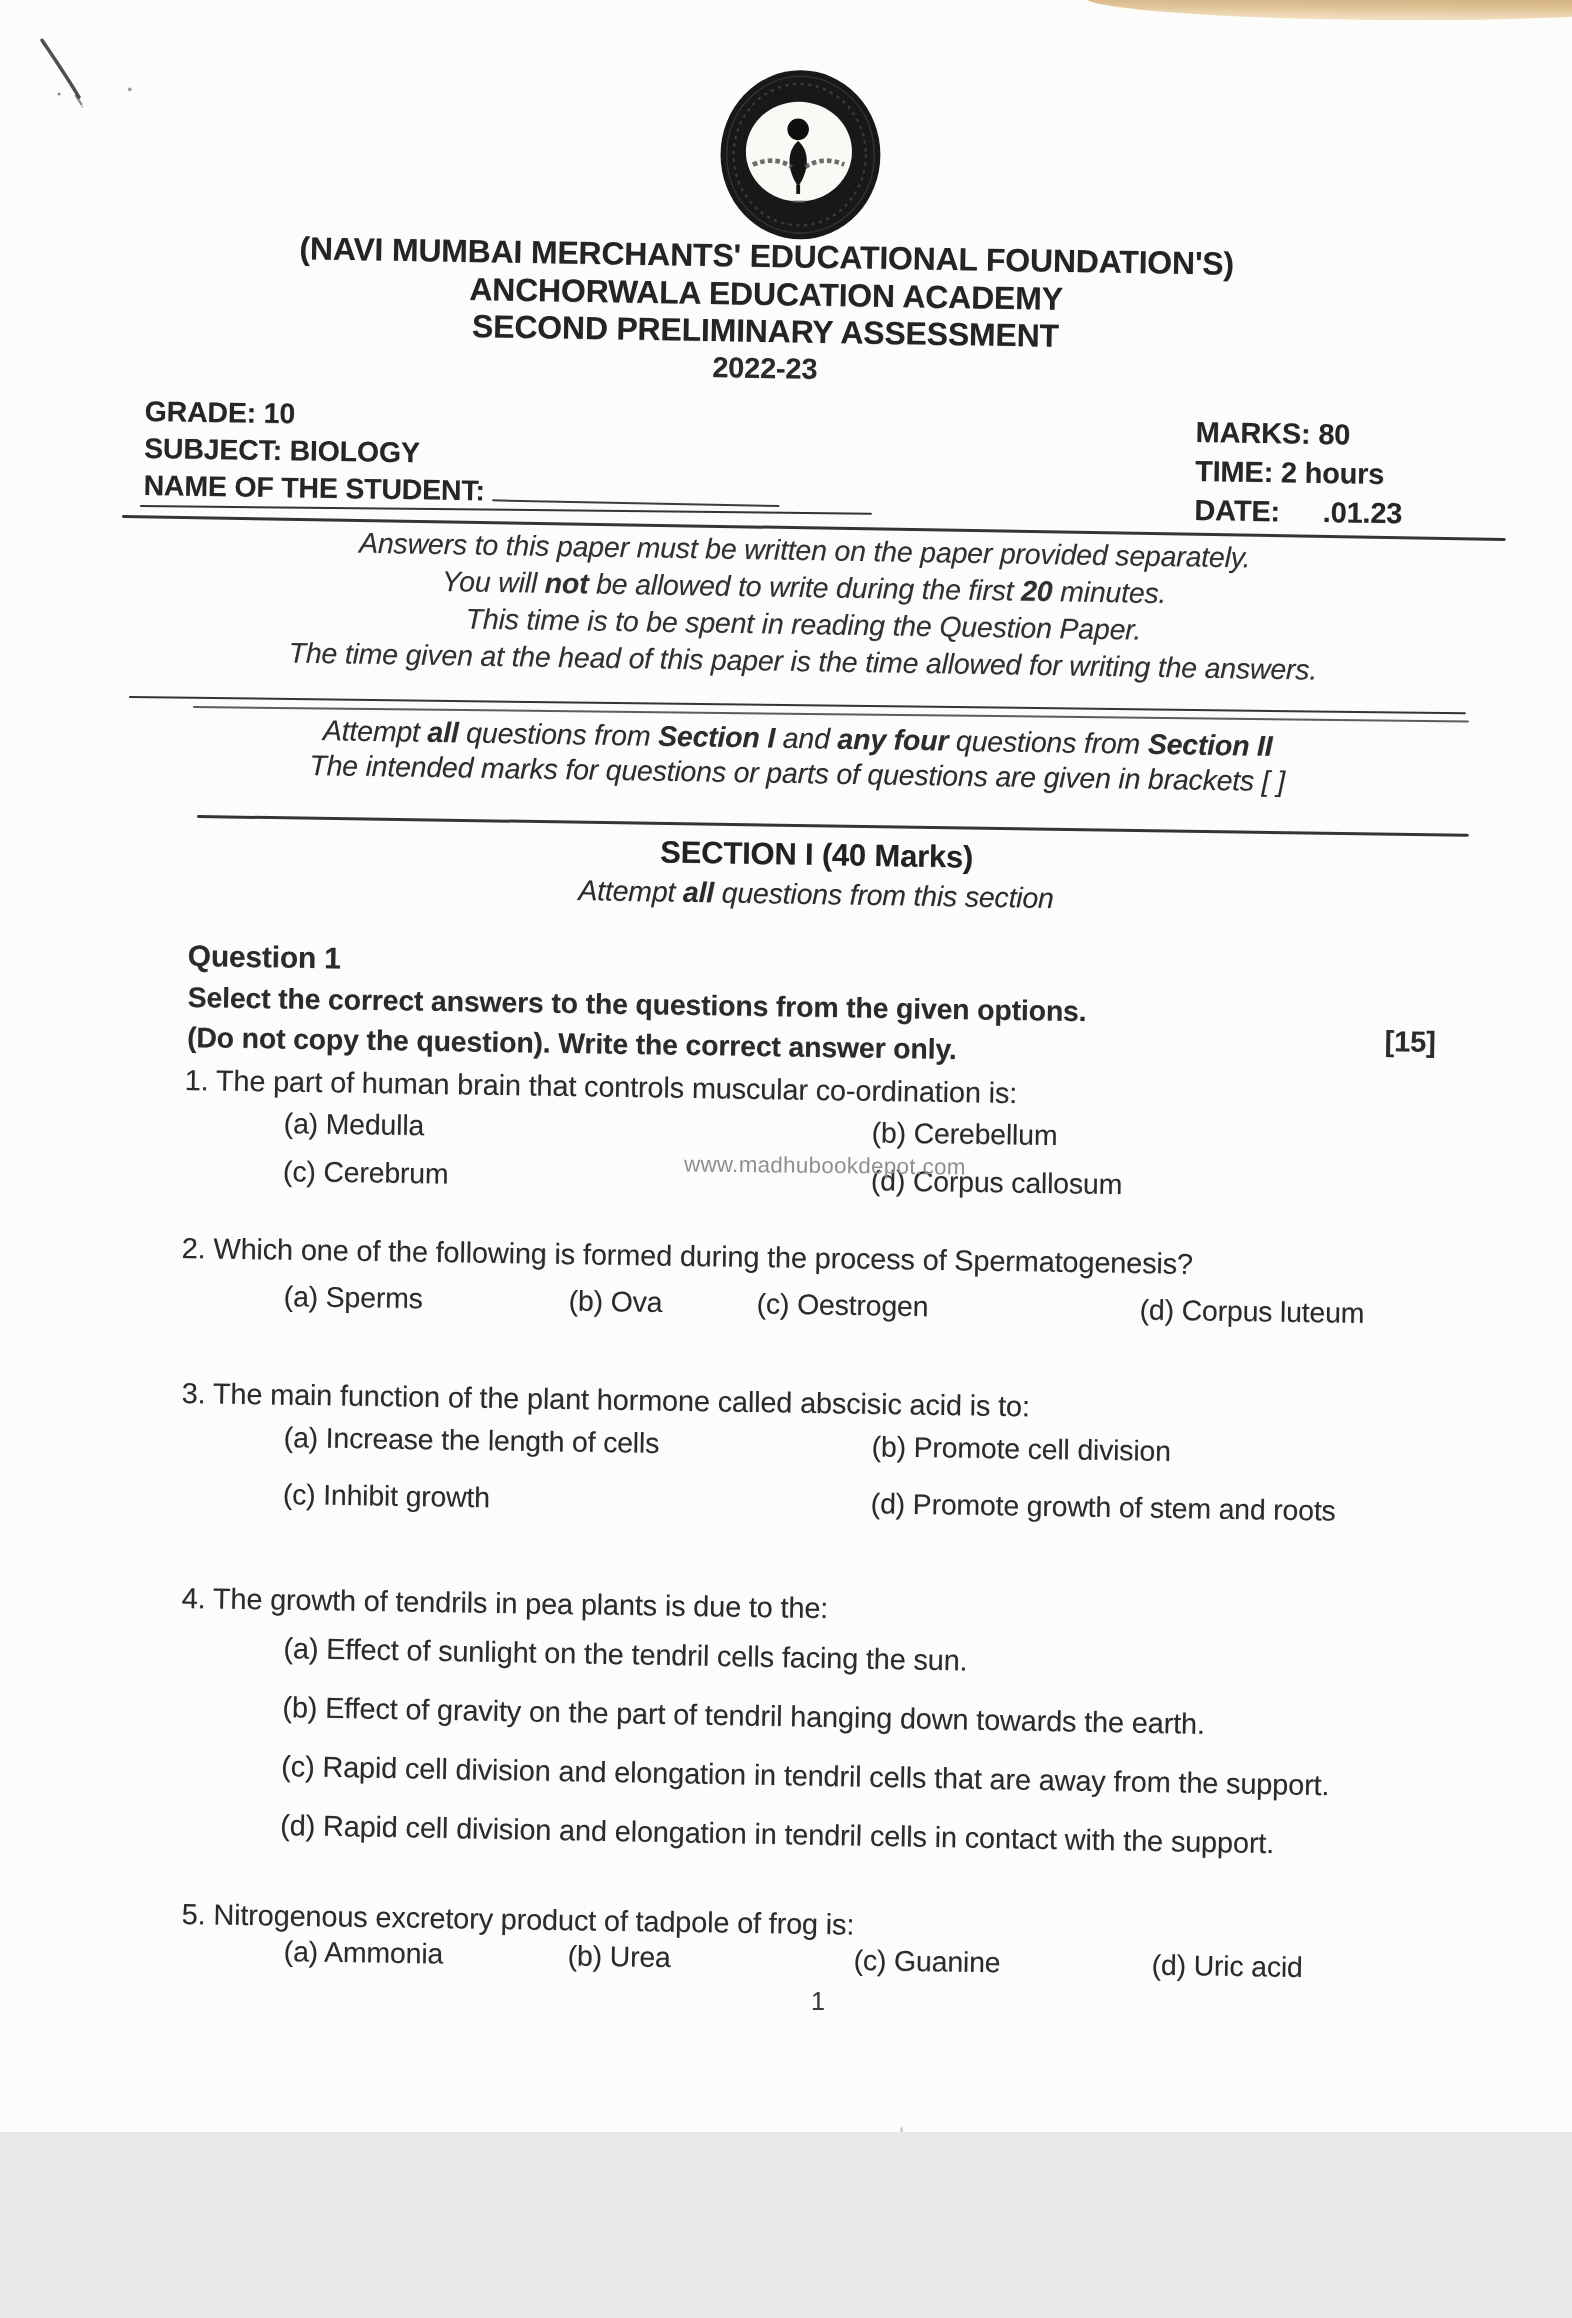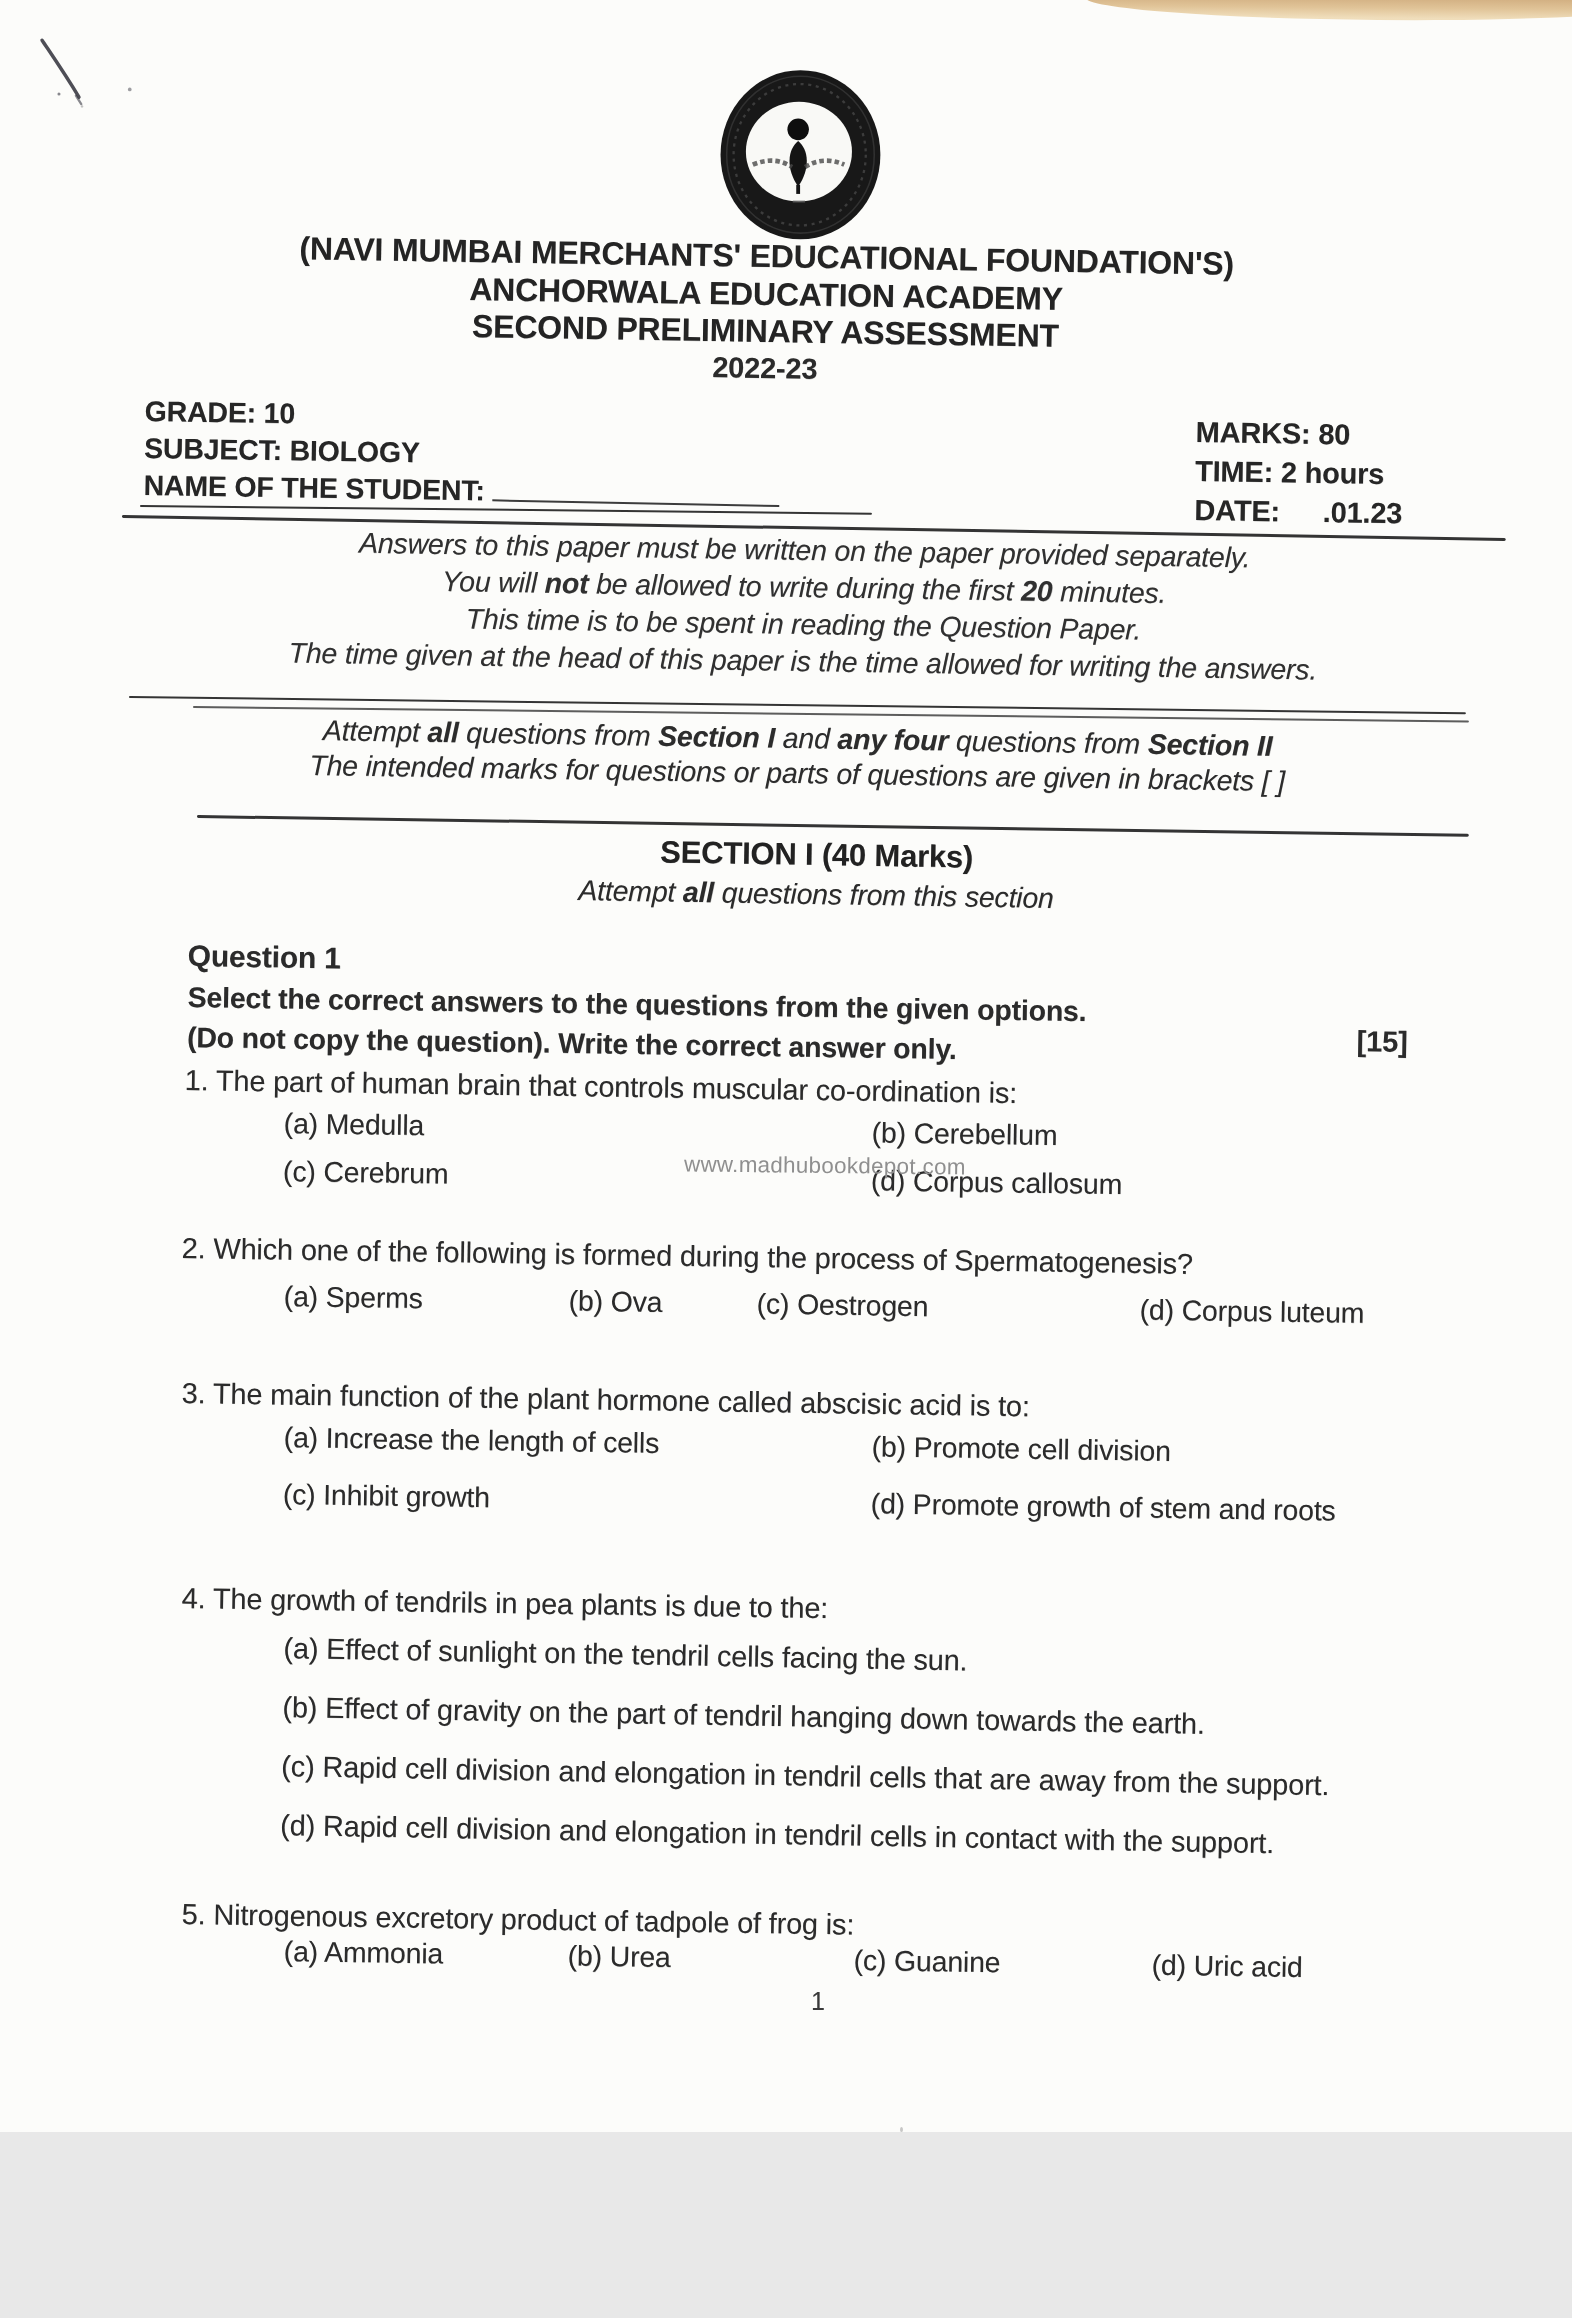--- a/index.html
+++ b/index.html
@@ -127,21 +127,21 @@
     <div class="sec-h">SECTION I (40 Marks)</div>
     <div class="sec-s"><span>Attempt </span><b>all</b><span> questions from this section</span></div>
   </div>
 
   <div class="blk sk qtitle scan" style="left:188px;top:939px;">Question 1</div>
 
   <div class="blk sk qintro scan" style="left:188px;top:977px;">
     <div>Select the correct answers to the questions from the given options.</div>
     <div>(Do not copy the question). Write the correct answer only.</div>
   </div>
-  <div class="blk sk qmarks scan" style="left:1357px;top:1025px;">[15]</div>
+  <div class="blk sk qmarks scan" style="left:1385px;top:1025px;">[15]</div>
 
   <div class="blk sk stem scan" style="left:185px;top:1064px;">1. The part of human brain that controls muscular co-ordination is:</div>
   <div class="blk sk scan" style="left:284px;top:1107px;width:1280px;">
     <div class="opt-row">
       <span class="opt" style="left:0;">(a) Medulla</span>
       <span class="opt" style="left:588px;">(b) Cerebellum</span>
     </div>
     <div class="opt-row">
       <span class="opt" style="left:0;">(c) Cerebrum</span>
       <span class="opt" style="left:588px;">(d) Corpus callosum</span>

